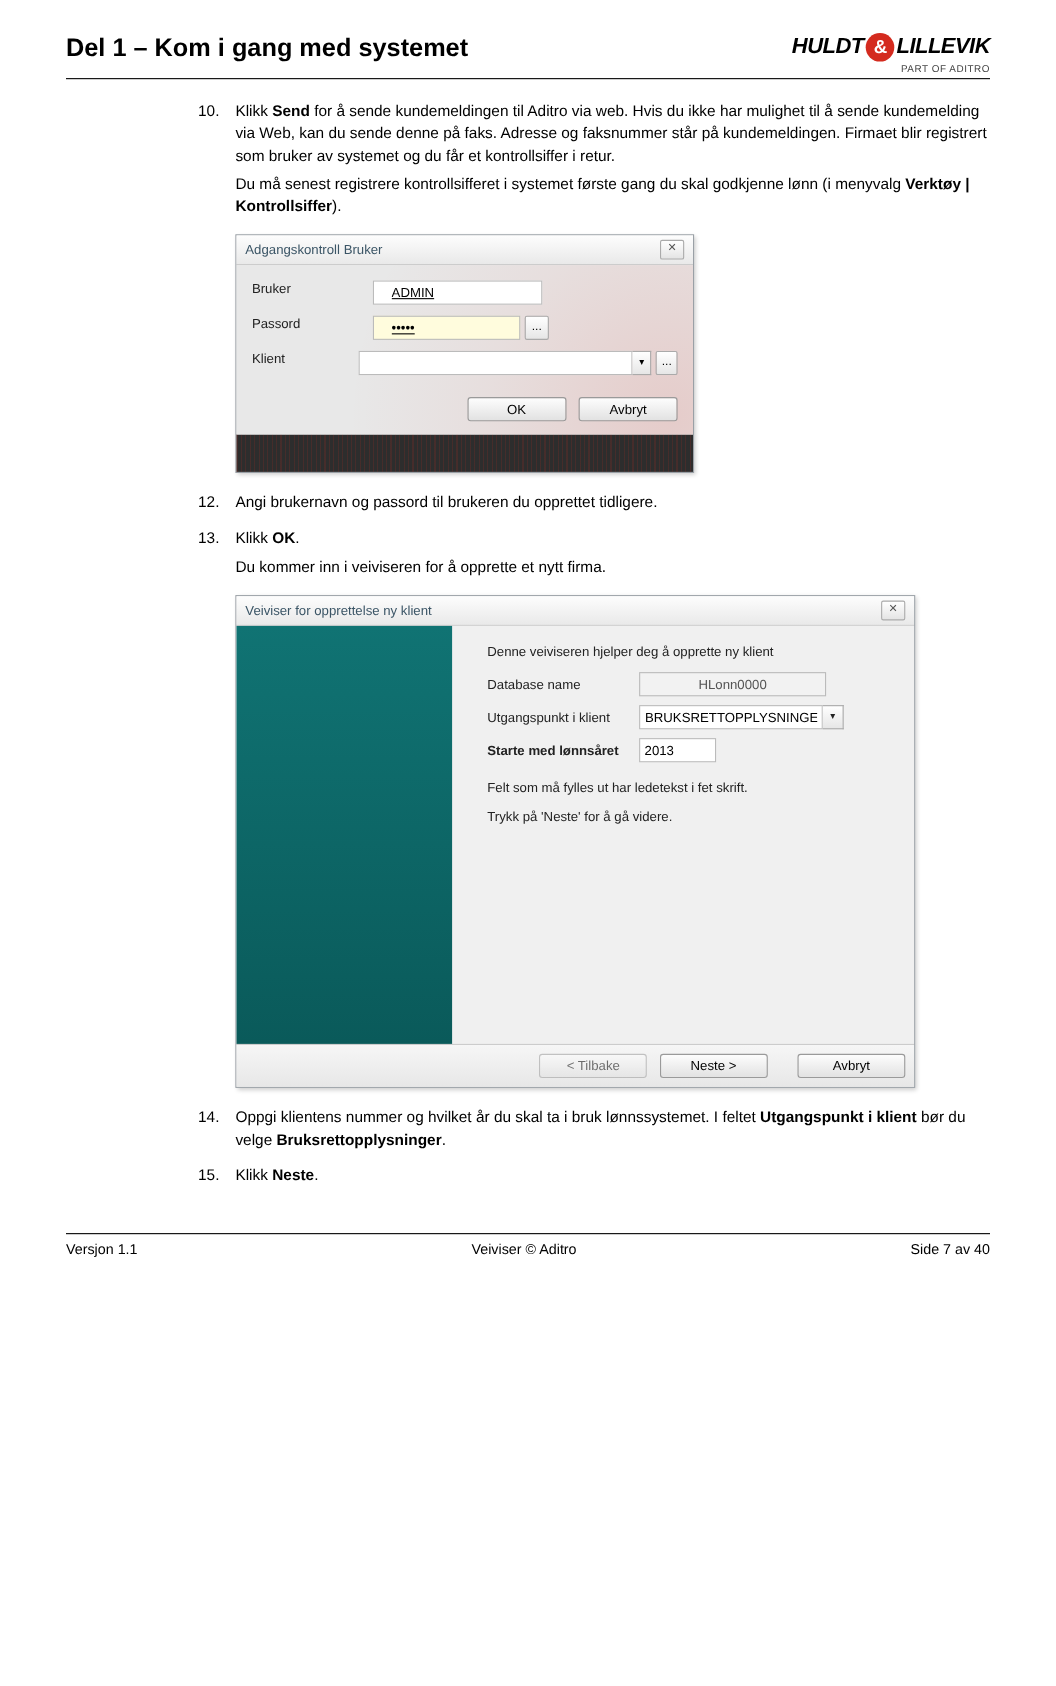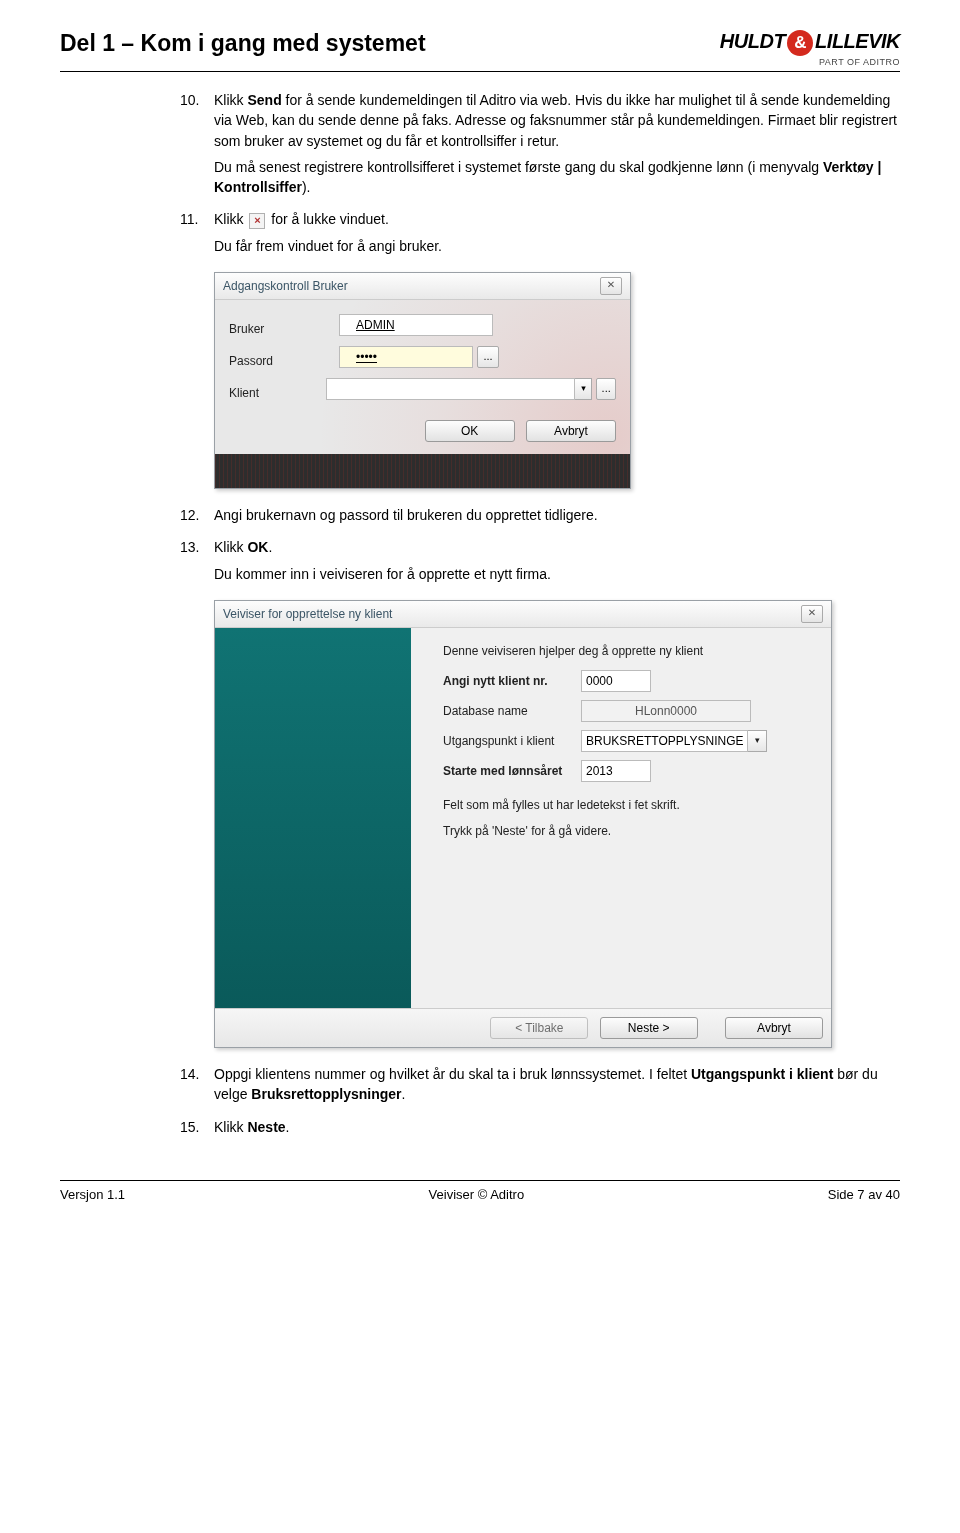--- a/index.html
+++ b/index.html
@@ -128,21 +128,21 @@
   }
   .dlg1-body {
     background: #e8e8e8;
     position: relative;
     padding: 14px 14px 0 14px;
     height: 140px;
     background-image: radial-gradient(circle at 95% 90%, rgba(212,42,30,0.15) 0, rgba(212,42,30,0.05) 40%, transparent 70%);
   }
   .frow {
     display: flex;
-    align-items: flex-end;
+    align-items: flex-start;
     margin-bottom: 10px;
   }
   .frow label {
     width: 110px;
     color: #222;
     font-size: 12px;
   }
   .frow input[type=text] {
     height: 18px;
     border: 1px solid #bbb;
@@ -284,29 +284,20 @@
         <span class="num">10.</span>
         <div class="body">
           <p>
             <span>Klikk </span><b>Send</b><span> for å sende kundemeldingen til Aditro via web. Hvis du ikke har mulighet til å sende kundemelding via Web, kan du sende denne på faks. Adresse og faksnummer står på kundemeldingen. Firmaet blir registrert som bruker av systemet og du får et kontrollsiffer i retur.</span>
           </p>
           <p>
             <span>Du må senest registrere kontrollsifferet i systemet første gang du skal godkjenne lønn (i menyvalg </span><b>Verktøy | Kontrollsiffer</b><span>).</span>
           </p>
         </div>
       </li>
-      <li>
-        <span class="num">11.</span>
-        <div class="body">
-          <p>
-            <span>Klikk </span><span class="close-icon-inline">×</span><span> for å lukke vinduet.</span>
-          </p>
-          <p>Du får frem vinduet for å angi bruker.</p>
-        </div>
-      </li>
     </ol>
 
     <div class="dialog dlg1">
       <div class="titlebar">
         <span>Adgangskontroll Bruker</span>
         <span class="x">✕</span>
       </div>
       <div class="dlg1-body">
         <div class="frow">
           <label>Bruker</label>
@@ -349,24 +340,20 @@
 
     <div class="dialog dlg2">
       <div class="titlebar">
         <span>Veiviser for opprettelse ny klient</span>
         <span class="x">✕</span>
       </div>
       <div class="dlg2-body">
         <div class="dlg2-left"></div>
         <div class="dlg2-right">
           <p>Denne veiviseren hjelper deg å opprette ny klient</p>
-          <div class="frow2">
-            <label class="bold">Angi nytt klient nr.</label>
-            <input type="text" class="inp-klientnr" value="0000" style="">
-          </div>
           <div class="frow2">
             <label>Database name</label>
             <input type="text" class="inp-dbname" readonly="" value="HLonn0000" style="">
           </div>
           <div class="frow2">
             <label>Utgangspunkt i klient</label>
             <div class="combo">
               <input type="text" value="BRUKSRETTOPPLYSNINGER" style="">
                 <span class="dd-btn">▾</span>
             </div>

